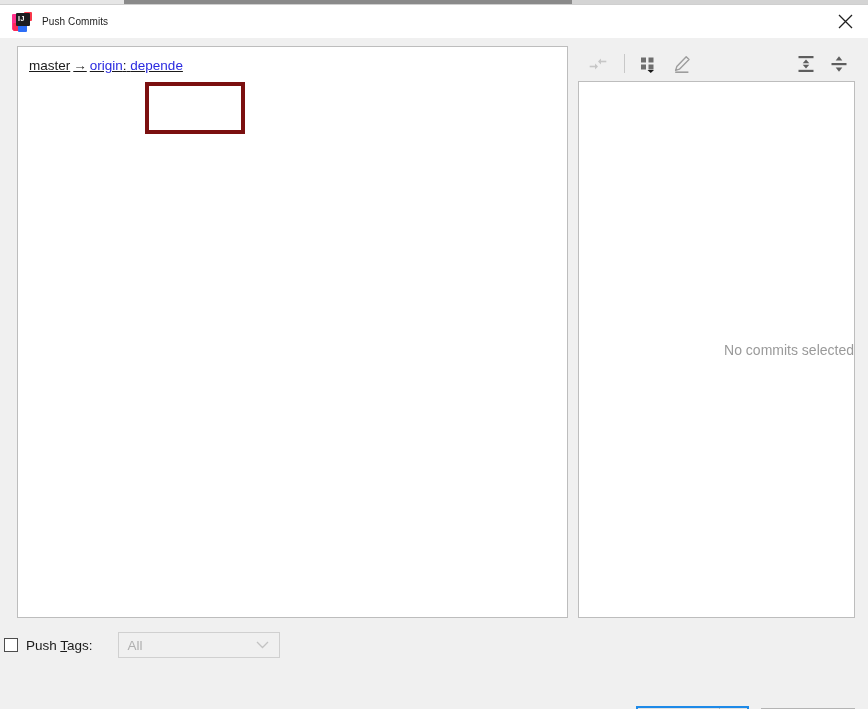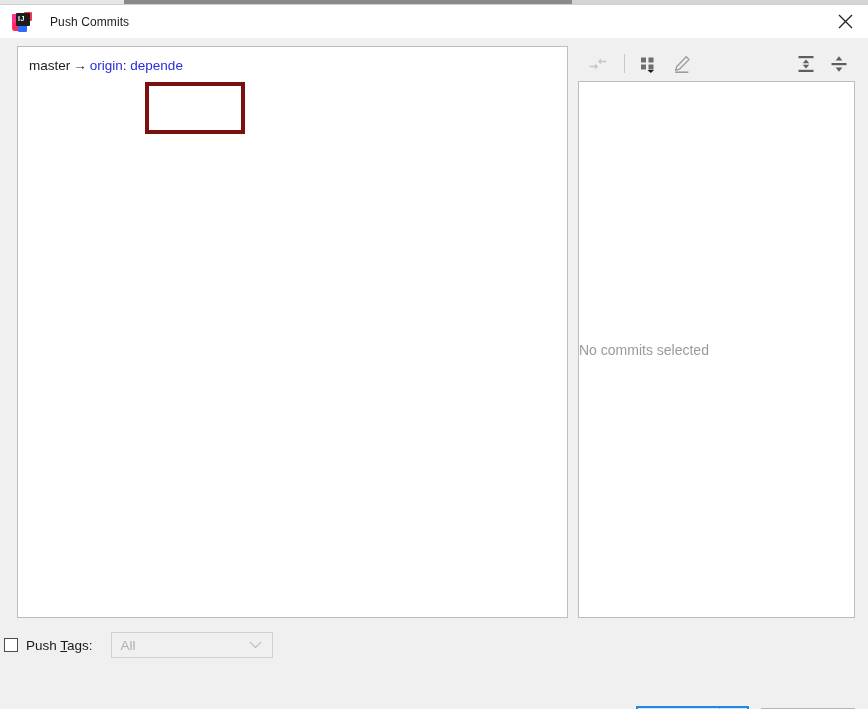--- a/index.html
+++ b/index.html
@@ -69,22 +69,22 @@
     width: 20px;
     height: 20px;
     position: relative;
     flex: none;
   }
   .ij-sq {
     position: absolute;
     border-radius: 1px;
   }
   #title-text {
-    margin-left: 18px;
-    font-size: 12px;
+    margin-left: 10px;
+    font-size: 10px;
     color: #1c1c1c;
     letter-spacing: .1px;
   }
   #close-button {
     position: absolute;
     top: 0; right: 0;
     width: 46px;
     height: 33px;
     display: flex;
     align-items: center;
@@ -111,20 +111,21 @@
     background: #ffffff;
     border: 1px solid #bdbdbd;
     box-sizing: border-box;
     overflow: hidden;
   }
   #push-spec-row {
     padding: 10px 12px 0 11px;
     font-size: 13.5px;
     white-space: nowrap;
     line-height: 18px;
+    text-decoration: underline;
   }
   .spec-local { color: #1b1b1b; }
   .spec-arrow { color: #1b1b1b; padding: 0 3px; }
   .spec-remote { color: #2a2ae0; }
   .spec-colon { color: #1b1b1b; }
   .spec-branch { color: #2a2ae0; }
 
   
   #highlight-box {
     position: absolute;
@@ -162,21 +163,21 @@
   #details-panel {
     position: absolute;
     left: 578px; top: 43px;
     width: 277px;
     height: 537px;
     background: #ffffff;
     border: 1px solid #bdbdbd;
     box-sizing: border-box;
     display: flex;
     align-items: center;
-    justify-content: flex-start;
+    justify-content: flex-end;
   }
   #empty-text {
     color: #9a9a9a;
     font-size: 14px;
   }
 
   
   #tags-row {
     position: absolute;
     left: 4px; top: 594px;
@@ -191,21 +192,21 @@
     box-sizing: border-box;
     flex: none;
   }
   #push-tags-label {
     margin-left: 8px;
     font-size: 13.5px;
     color: #1b1b1b;
   }
   #push-tags-label u { text-decoration: underline; }
   #tags-combo {
-    margin-left: 18px;
+    margin-left: 25px;
     width: 162px;
     height: 26px;
     background: #f0f0f0;
     border: 1px solid #d0d0d0;
     box-sizing: border-box;
     display: flex;
     align-items: center;
     position: relative;
   }
   #tags-combo-value {

